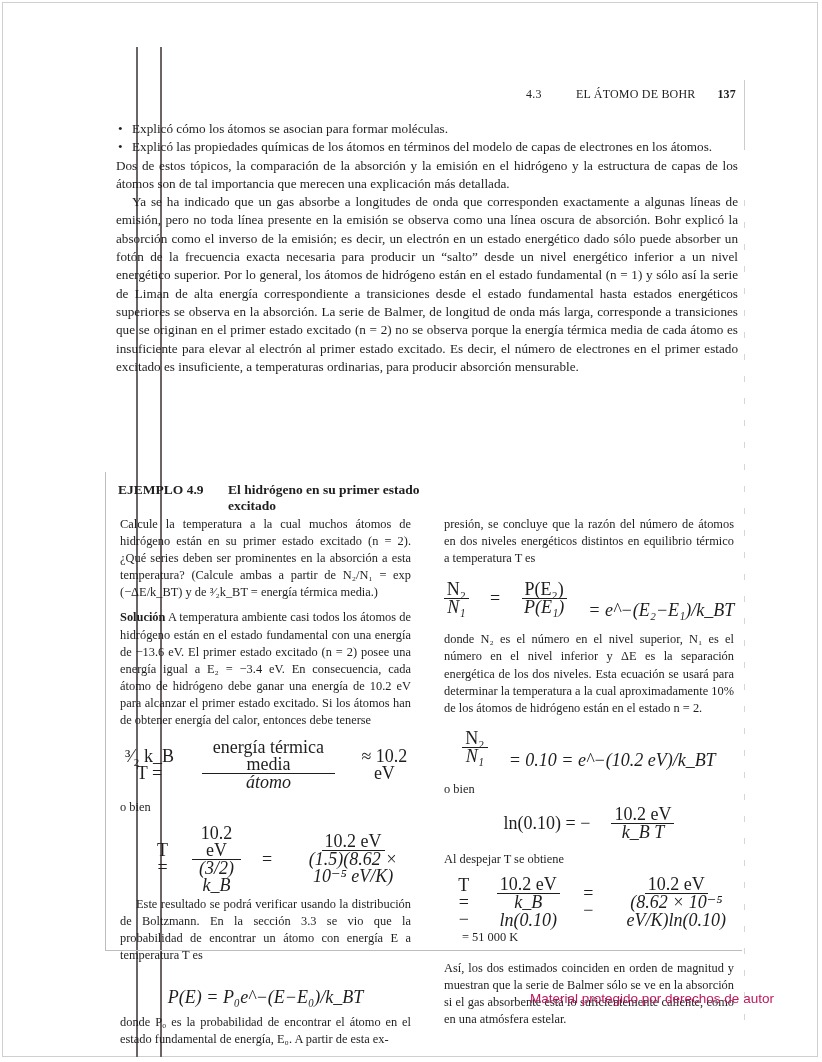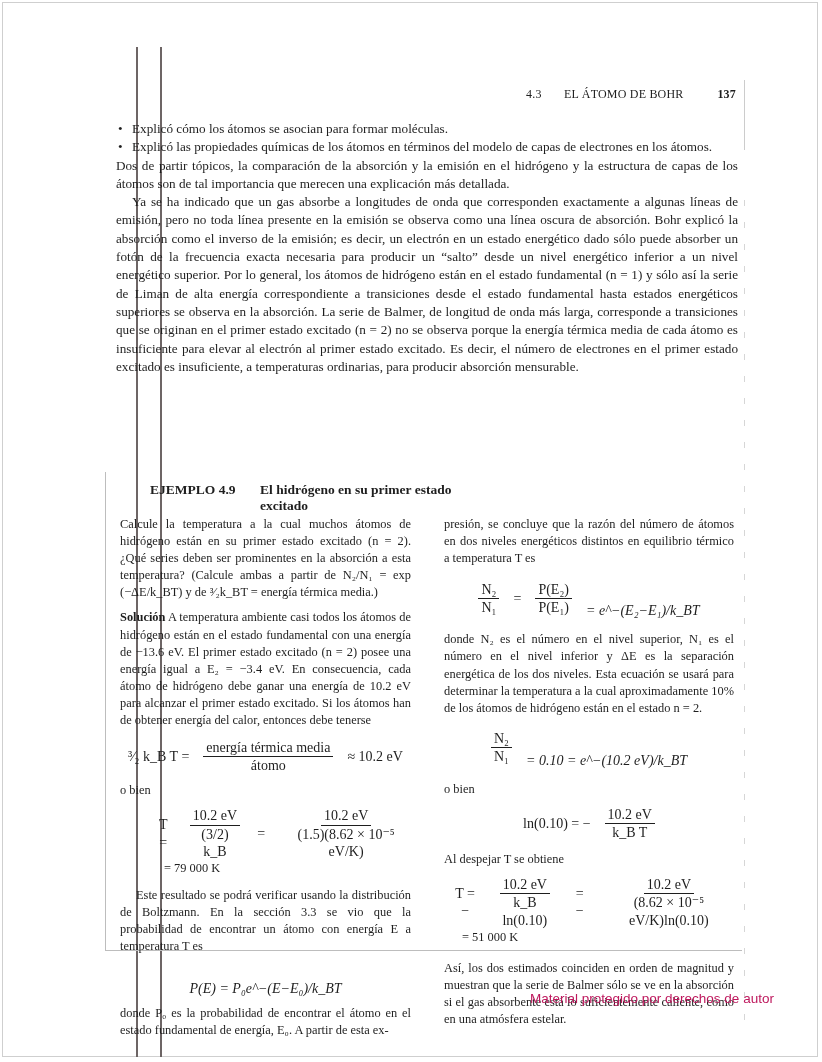--- a/index.html
+++ b/index.html
@@ -7,48 +7,48 @@
       font-family: "Liberation Serif", "DejaVu Serif", serif; color: #1e1e1e; }
     .frame { position: absolute; left: 2px; top: 2px; width: 816px; height: 1055px;
       border: 1px solid #cfcfcf; box-sizing: border-box; }
     .scan-line { position: absolute; width: 2px; background: #6d6565; top: 47px; height: 1010px; }
     .scan-line.l1 { left: 136px; }
     .scan-line.l2 { left: 160px; }
     .right-rule { position: absolute; left: 744px; top: 80px; width: 1px; height: 70px; background: #cccccc; }
     .right-dots { position: absolute; left: 744px; top: 200px; width: 1px; height: 830px;
       background: repeating-linear-gradient(to bottom, #d6d6d6 0 6px, transparent 6px 22px); }
     .running-head { position: absolute; top: 87px; left: 526px; width: 210px; font-size: 12px;
-      display: flex; gap: 0; letter-spacing: 0.2px; }
+      display: flex; gap: 12px; letter-spacing: 0.2px; }
     .rh-section { width: 38px; }
     .rh-title { flex: 1; }
     .rh-page { font-weight: bold; width: 24px; text-align: right; }
     .text { position: absolute; font-size: 13.2px; line-height: 18.3px; text-align: justify; }
     .main { left: 116px; top: 120px; width: 622px; }
     .main ul { margin: 0; padding: 0 0 0 16px; list-style: none; }
     .main li { position: relative; padding-left: 0; }
     .main li::before { content: "•"; position: absolute; left: -14px; }
     .main p { margin: 0; }
     .main p.indent { text-indent: 16px; }
     .example-box { position: absolute; left: 105px; top: 472px; width: 636px; height: 478px;
       border-left: 1px solid #bdbdbd; border-bottom: 1px solid #bdbdbd; }
     .ex-head { position: absolute; left: 118px; top: 482px; font-size: 13.5px; font-weight: bold;
       font-family: "Liberation Serif", serif; line-height: 16px; display: flex; }
-    .ex-label { width: 110px; margin-left: 32px; }
+    .ex-label { width: 110px; }
     .ex-title { width: 200px; }
     .col { position: absolute; font-size: 12.4px; line-height: 17.1px; text-align: justify; }
     .col.left { left: 118px; top: 514px; width: 295px; }
     .col.right { left: 442px; top: 514px; width: 294px; }
     .col p { margin: 2px; }
     .col p.indent { text-indent: 16px; }
     .bold-lead { font-weight: bold; }
-    .eq { text-align: center; margin: 8px 0; display: flex; align-items: center; justify-content: center; gap: 14px; font-size: 14px; }
+    .eq { text-align: center; margin: 8px 0; display: flex; align-items: center; justify-content: center; gap: 21px; font-size: 18px; }
     .eq.left-al { justify-content: flex-start; }
     .frac { display: inline-flex; flex-direction: column; align-items: center; vertical-align: middle; }
     .frac .num { border-bottom: 1px solid #1e1e1e; padding: 0 3px; }
-    .frac .den { padding: 0 3px; }
+    .frac .den { padding: 0 3px; font-style: italic; }
     .i { font-style: italic; margin-top: 25px; }
     .watermark { position: absolute; left: 530px; top: 991px; font-family: "Liberation Sans", sans-serif;
       font-size: 13.5px; color: #be185d; }
   </style>
 </head>
 <body>
 
 <div class="frame"></div>
 <div class="scan-line l1"></div>
 <div class="scan-line l2"></div>
@@ -59,21 +59,21 @@
   <span class="rh-section">4.3</span>
   <span class="rh-title">EL ÁTOMO DE BOHR</span>
   <span class="rh-page">137</span>
 </div>
 
 <div class="text main">
   <ul>
     <li>Explicó cómo los átomos se asocian para formar moléculas.</li>
     <li>Explicó las propiedades químicas de los átomos en términos del modelo de capas de electrones en los átomos.</li>
   </ul>
-  <p>Dos de partir tópicos, la comparación de la absorción y la emisión en el hidrógeno y la estructura de capas de los átomos son de tal importancia que merecen una explicación más detallada.</p>
+  <p>Dos de estos tópicos, la comparación de la absorción y la emisión en el hidrógeno y la estructura de capas de los átomos son de tal importancia que merecen una explicación más detallada.</p>
   <p class="indent">Ya se ha indicado que un gas absorbe a longitudes de onda que corresponden exactamente a algunas líneas de emisión, pero no toda línea presente en la emisión se observa como una línea oscura de absorción. Bohr explicó la absorción como el inverso de la emisión; es decir, un electrón en un estado energético dado sólo puede absorber un fotón de la frecuencia exacta necesaria para producir un “salto” desde un nivel energético inferior a un nivel energético superior. Por lo general, los átomos de hidrógeno están en el estado fundamental (n = 1) y sólo así la serie de Liman de alta energía correspondiente a transiciones desde el estado fundamental hasta estados energéticos superiores se observa en la absorción. La serie de Balmer, de longitud de onda más larga, corresponde a transiciones que se originan en el primer estado excitado (n = 2) no se observa porque la energía térmica media de cada átomo es insuficiente para elevar al electrón al primer estado excitado. Es decir, el número de electrones en el primer estado excitado es insuficiente, a temperaturas ordinarias, para producir absorción mensurable.</p>
 </div>
 
 <div class="example-box"></div>
 
 <div class="ex-head">
   <span class="ex-label">EJEMPLO 4.9</span>
   <span class="ex-title">El hidrógeno en su primer estado excitado</span>
 </div>
 
@@ -97,21 +97,20 @@
     <span class="frac">
       <span class="num">10.2 eV</span>
       <span class="den">(3/2) k_B</span>
     </span>
     <span>=</span>
     <span class="frac">
       <span class="num">10.2 eV</span>
       <span class="den">(1.5)(8.62 × 10⁻⁵ eV/K)</span>
     </span>
   </div>
-  <div style="padding-left:46px;margin-bottom:10px">= 79 000 K</div>
   <p class="indent">Este resultado se podrá verificar usando la distribución de Boltzmann. En la sección 3.3 se vio que la probabilidad de encontrar un átomo con energía E a temperatura T es</p>
   <div class="eq i">P(E) = P₀e^−(E−E₀)/k_BT</div>
   <p>donde P₀ es la probabilidad de encontrar el átomo en el estado fundamental de energía, E₀. A partir de esta ex-</p>
 </div>
 
 <div class="col right">
   <p>presión, se concluye que la razón del número de átomos en dos niveles energéticos distintos en equilibrio térmico a temperatura T es</p>
   <div class="eq" style="margin:10px 0 12px">
     <span class="frac">
       <span class="num">N₂</span>

